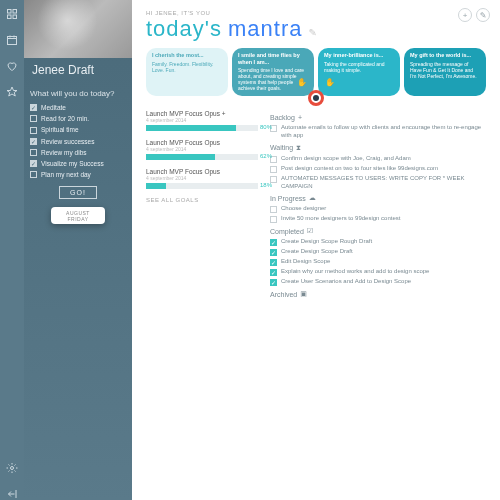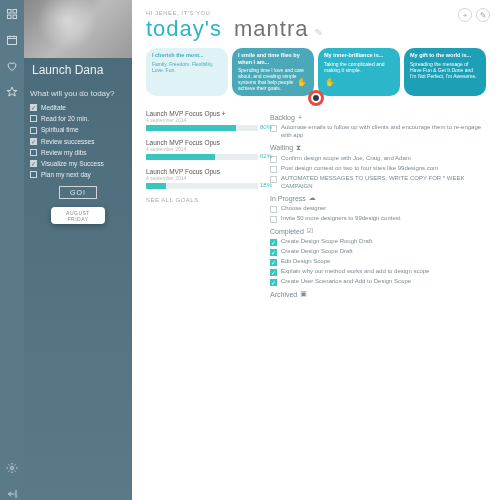--- a/index.html
+++ b/index.html
@@ -26,21 +26,21 @@
   .go { margin: 8px auto 6px; border:1px solid #cbd6dc; background:transparent; color:#e8eef2; font-size:7px; padding:2px 10px; letter-spacing:1px; cursor:pointer; }
   .cal { margin: 2px auto 6px; width: 54px; background:#fff; border-radius:4px; box-shadow:0 2px 6px rgba(0,0,0,.3); color:#333; text-align:center; padding:3px 0 2px; }
   .cal .m { font-size:5px; letter-spacing:.5px; color:#888; }
   .cal .d { font-size:22px; font-weight:300; color:#444; line-height:1; }
   .cal .w { font-size:5px; color:#888; letter-spacing:.5px; }
   
   
   .main { flex:1; padding: 10px 14px 8px 14px; position:relative; overflow:hidden; }
   .hi { font-size:6px; letter-spacing:.5px; color:#aaa; }
   .title { font-size:22px; font-weight:300; color:#2bb6c9; letter-spacing:1px; display:flex; align-items:baseline; gap:6px; }
-  .title .accent { color:#737373;margin-left:6px; }
+  .title .accent { color:#3b82f6; }
   .title .pen { font-size:10px; color:#ccc; }
   
   .mantras { display:flex; gap:4px; margin-top:6px; }
   .bubble { border-radius:10px; padding:4px 6px 5px; font-size:5px; line-height:1.2; flex:1; color:#fff; }
   .bubble .h { font-weight:600; font-size:5.5px; margin-bottom:2px; }
   .b1 { background:#6fc9d6; }
   .b2 { background:#4aa8b8; }
   .b3 { background:#2bb6c9; }
   .b4 { background:#1da0b5; }
   .b1 { color:#fff; } .b1 .h{color:#fff;}
@@ -115,21 +115,21 @@
       </div>
     <div class="ic">
         <svg viewBox="0 0 24 24">
           <path d="M10 17l-5-5 5-5M5 12h12M20 4v16"></path>
         </svg>
       </div>
   </div>
 
   <div class="sidebar">
     <div class="photo"></div>
-    <div class="uname">Launch Dana</div>
+    <div class="uname">Jenee Draft</div>
     <div class="prompt">What will you do today?</div>
     <div class="todos" id="todos">
         <div class="todo done">
           <div class="cb"></div>
           <span>Meditate</span>
         </div>
         <div class="todo">
           <div class="cb"></div>
           <span>Read for 20 min.</span>
         </div>

